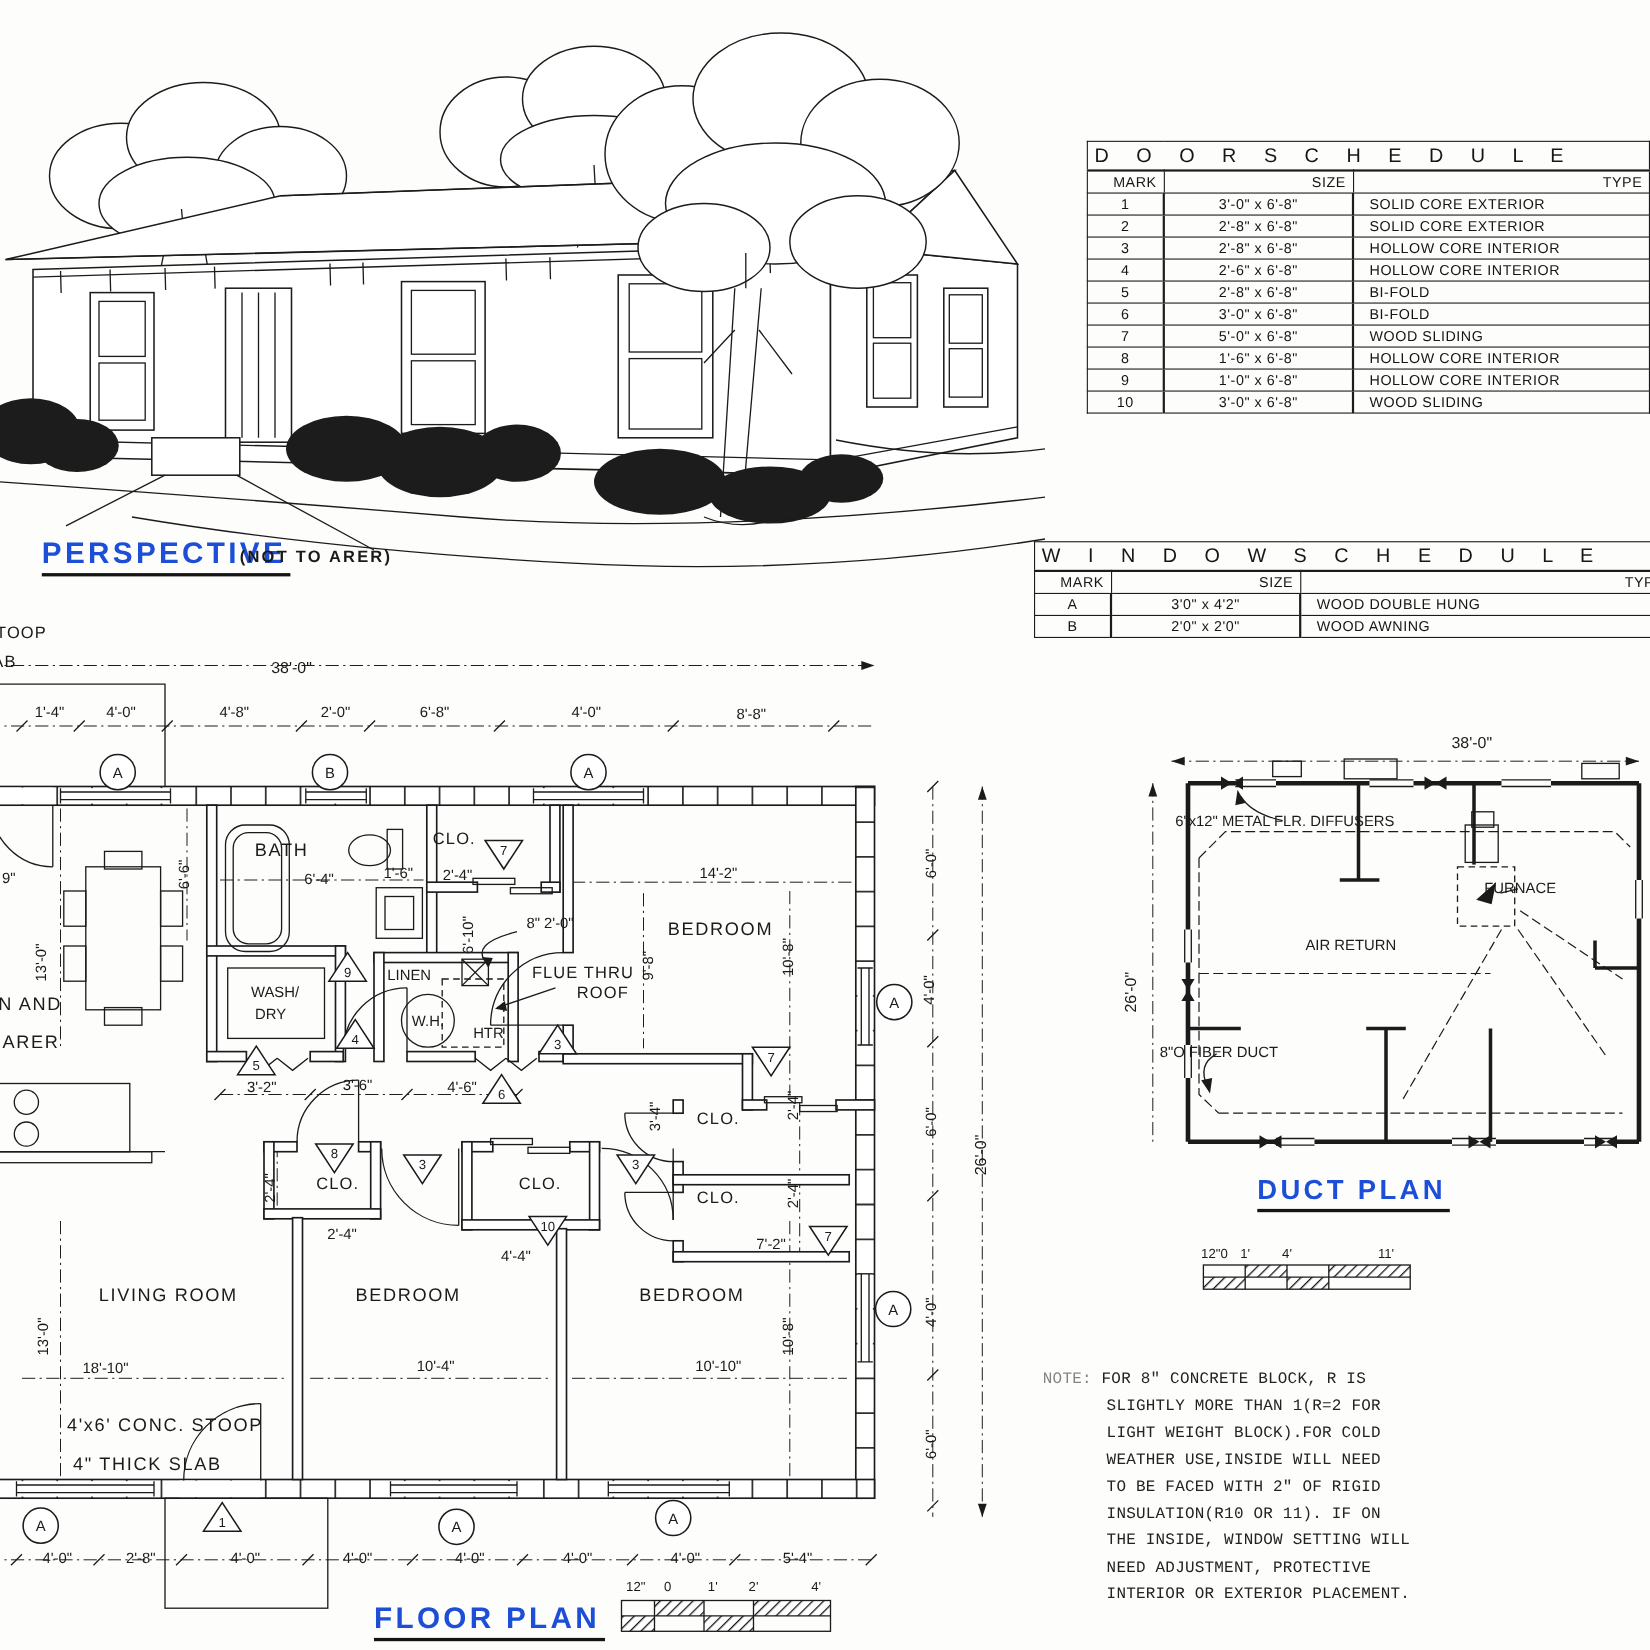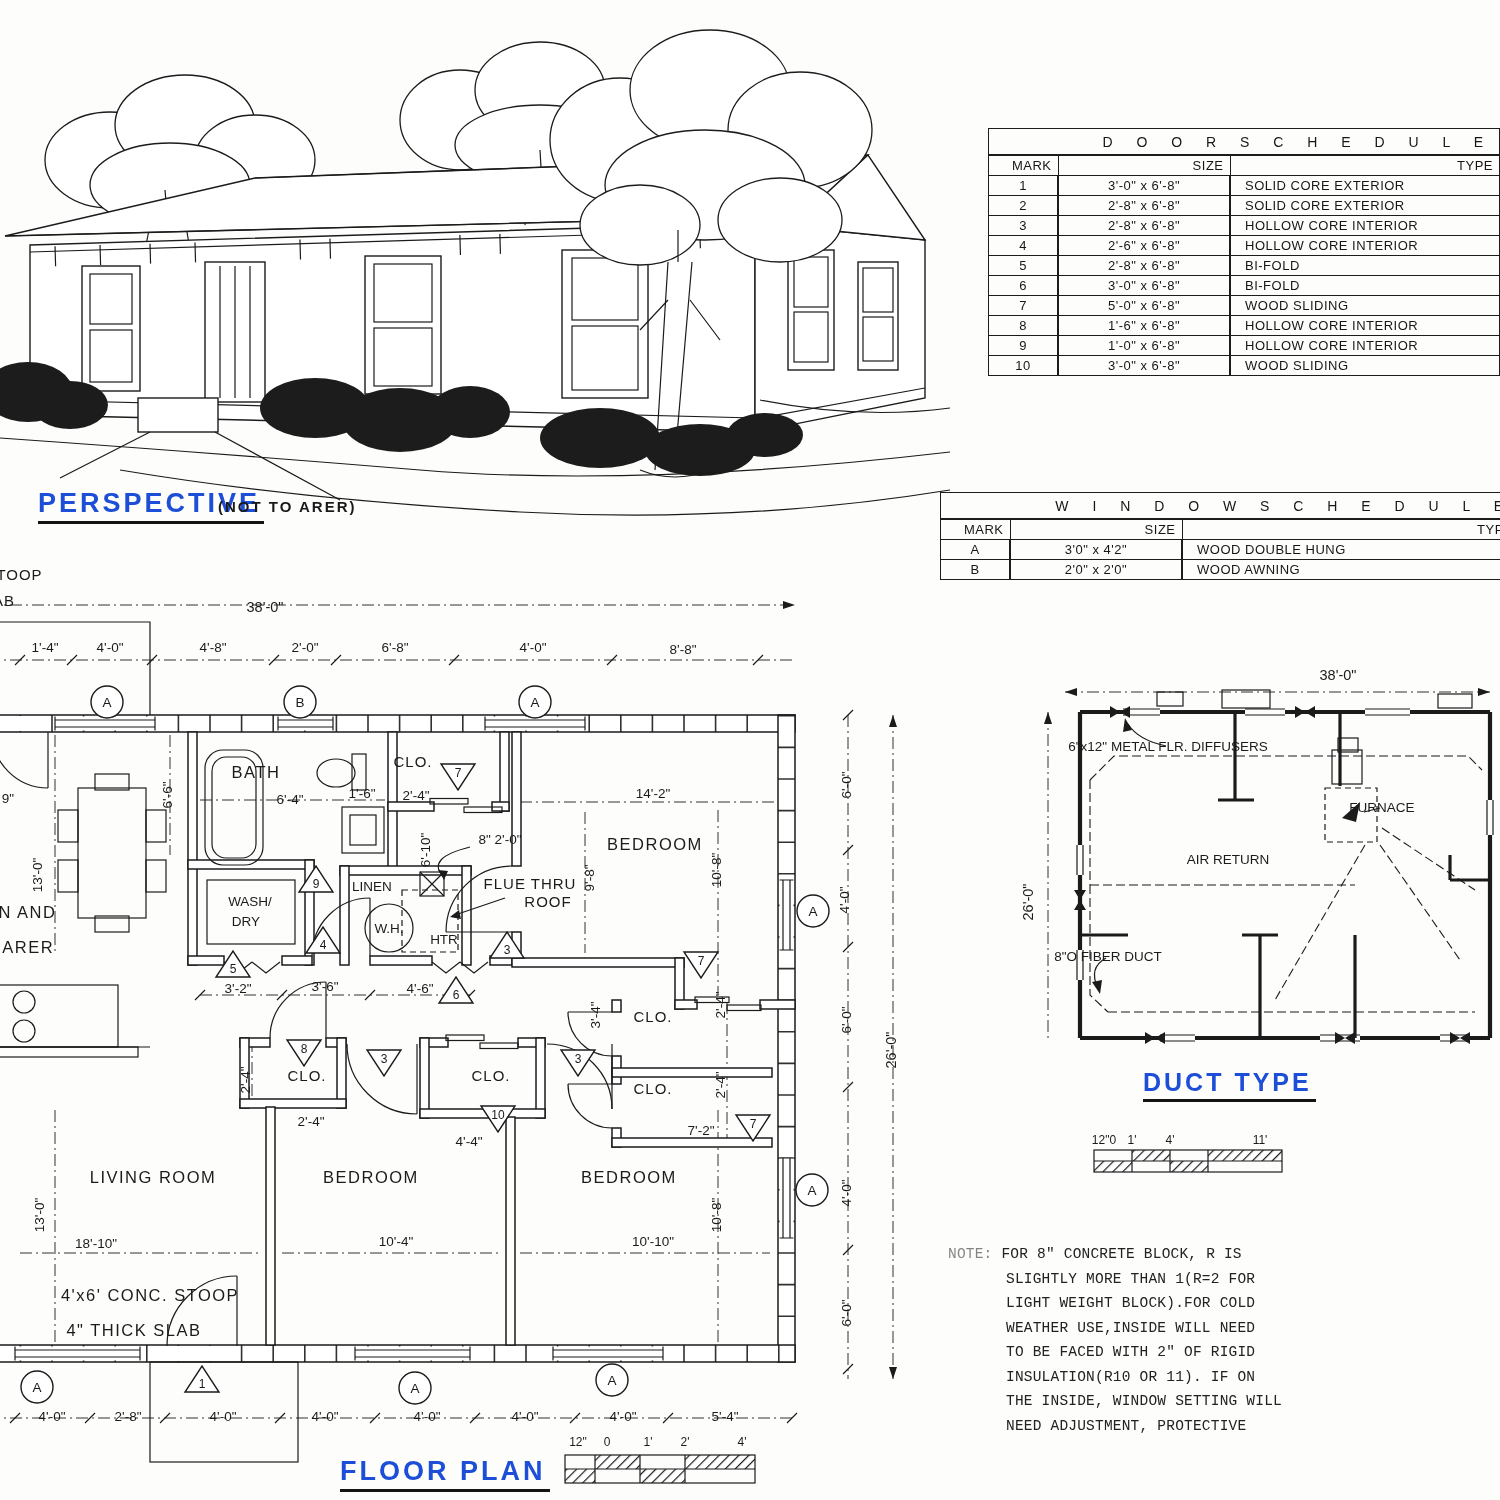--- a/index.html
+++ b/index.html
@@ -6,21 +6,21 @@
   .sheet{position:relative;width:1500px;height:1500px;background:#fdfdfc;overflow:hidden;
          font-family:"Liberation Sans",sans-serif;color:#1a1a1a}
   
   .big{position:absolute;font-size:27px;letter-spacing:3px;color:#1d4ed8;
        border-bottom:3px solid #141414;padding:0 4px 2px 0;font-weight:bold;white-space:nowrap}
   .sub{position:absolute;font-size:15px;font-weight:bold;letter-spacing:2px;white-space:nowrap}
   
   table.sched{position:absolute;border-collapse:collapse;background:#fdfdfc}
   .sched th,.sched td{border:1.3px solid #1c1c1c;padding:0 6px;height:19px;
         font-weight:normal;font-size:13px;letter-spacing:.5px;white-space:nowrap;color:#161616}
-  .sched th.title{letter-spacing:10px;font-size:14px;height:25px;text-align:right;border-bottom:2.2px solid #1c1c1c}
+  .sched th.title{letter-spacing:10px;font-size:18px;height:25px;text-align:left;border-bottom:2.2px solid #1c1c1c}
   .sched th{text-align:right}
   .sched td:first-child{text-align:center;width:56px}
   .sched td:nth-child(2){width:158px;text-align:center;
         border-left:2.6px solid #1c1c1c;border-right:2.6px solid #1c1c1c}
   .sched tr>td:last-child{padding-left:14px}
   
   .note{position:absolute;left:948px;top:1242px;width:368px;
         font-family:"Liberation Mono","DejaVu Sans Mono",monospace;
         font-size:14.5px;line-height:24.5px;color:#222;letter-spacing:.2px}
   .note .nl{padding-left:58px}
@@ -734,26 +734,27 @@
     <text class="t12" x="240" y="494">11'</text>
     <rect x="112" y="500" width="38" height="11" fill="url(#hatch2)"></rect>
     <rect x="188" y="500" width="74" height="11" fill="url(#hatch2)"></rect>
     <rect x="74" y="511" width="38" height="11" fill="url(#hatch2)"></rect>
     <rect x="150" y="511" width="38" height="11" fill="url(#hatch2)"></rect>
     <rect class="thin" x="74" y="500" width="188" height="22" fill="none"></rect>
     <path class="thin" d="M74,511 h188 M112,500 v22 M150,500 v22 M188,500 v22"></path>
   </g>
 </svg>
 
-<div class="big" style="left:1143px;top:1068px;font-size:25px">DUCT TYPE</div>
+<div class="big" style="left:1143px;top:1068px;font-size:25px">DUCT PLAN</div>
 
 <div class="note">
   <div class="nl first"><span class="lbl">NOTE:</span> <span>FOR 8" CONCRETE BLOCK, R IS</span></div>
   <div class="nl">SLIGHTLY MORE THAN 1(R=2 FOR</div>
   <div class="nl">LIGHT WEIGHT BLOCK).FOR COLD</div>
   <div class="nl">WEATHER USE,INSIDE WILL NEED</div>
   <div class="nl">TO BE FACED WITH 2" OF RIGID</div>
   <div class="nl">INSULATION(R10 OR 11). IF ON</div>
   <div class="nl">THE INSIDE, WINDOW SETTING WILL</div>
   <div class="nl">NEED ADJUSTMENT, PROTECTIVE</div>
+  <div class="nl">INTERIOR OR EXTERIOR PLACEMENT.</div>
 </div>
 
 </div>
 
 </body></html>

